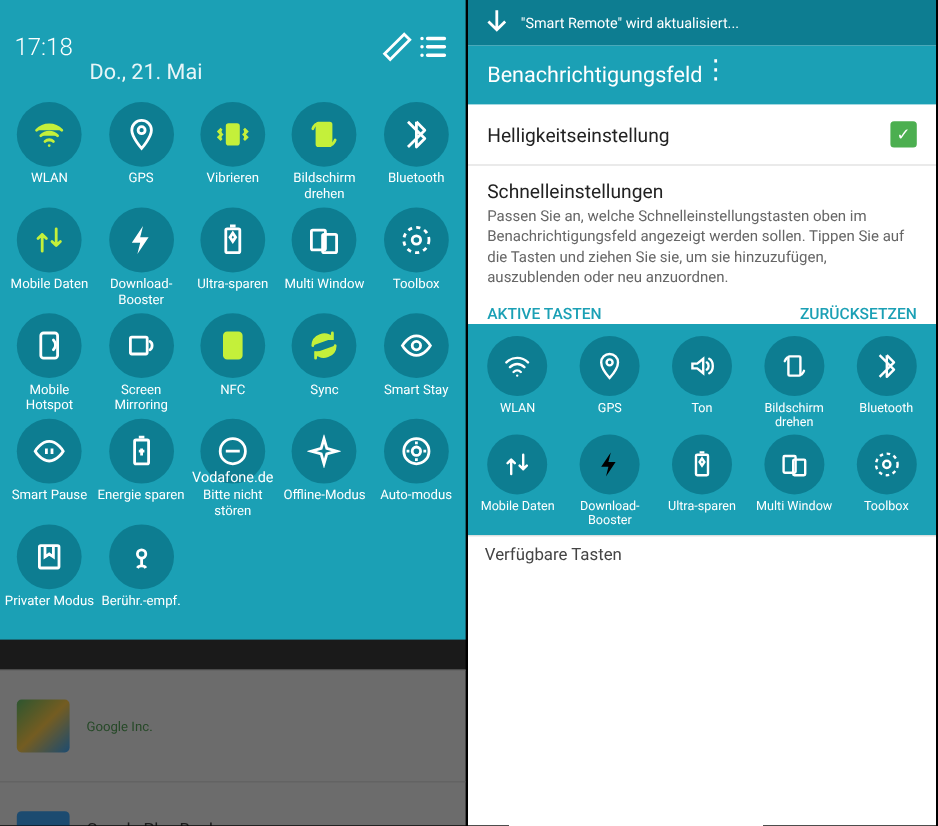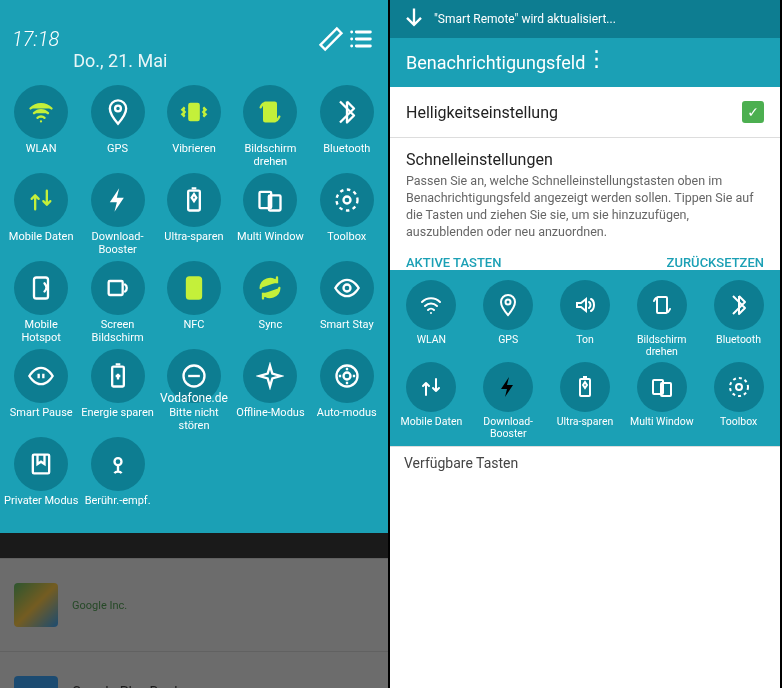--- a/index.html
+++ b/index.html
@@ -4,21 +4,21 @@
   <style>
     * { margin: 0; padding: 0; box-sizing: border-box; }
     body { font-family: -apple-system, Roboto, sans-serif; background: #000; width: 782px; height: 688px; display: flex; overflow: hidden; }
     .phone { height: 688px; position: relative; }
     .phone-left { width: 390px; background: #1a1a1a; border-right: 2px solid #000; }
     .phone-right { width: 390px; background: #fff; }
     
     
     .qs-panel { background: #1ba0b5; color: #fff; }
     .qs-statusbar { display: flex; align-items: center; padding: 6px 12px; font-size: 20px; }
-    .qs-time { font-weight: 300; font-style: italic; }
+    .qs-time { font-weight: 300; }
     .qs-date { font-size: 18px; margin-left: 14px; opacity: 0.9; flex: 1; margin-top: 44px; }
     .qs-edit, .qs-list { width: 30px; height: 30px; display: flex; align-items: center; justify-content: center; }
     .qs-grid { display: grid; grid-template-columns: repeat(5, 1fr); gap: 4px 2px; padding: 8px 4px 12px; }
     .qs-tile { display: flex; flex-direction: column; align-items: center; justify-content: flex-start; }
     .qs-circle { width: 54px; height: 54px; border-radius: 50%; background: #0d7d91; display: flex; align-items: center; justify-content: center; }
     .qs-circle.active svg { stroke: #c4f03a; fill: #c4f03a; }
     .qs-label { font-size: 11px; text-align: center; line-height: 1.15; margin-top: 4px; color: #fff; min-height: 26px; display:flex; align-items:flex-start; justify-content:center;}
     
     
     .left-bg { position: absolute; bottom: 0; left: 0; right: 0; height: 130px; background: #e8e8e8; opacity: 0.4; }
@@ -183,21 +183,21 @@
           </div>
           <div class="qs-label">Mobile Hotspot</div>
         </div>
         <div class="qs-tile">
           <div class="qs-circle">
             <svg viewBox="0 0 24 24">
               <rect x="4" y="6" width="12" height="12" rx="1"></rect>
               <path d="M18 9c2 1 2 5 0 6" stroke-linecap="round"></path>
             </svg>
           </div>
-          <div class="qs-label">Screen Bildschirm</div>
+          <div class="qs-label">Screen Mirroring</div>
         </div>
         <div class="qs-tile">
           <div class="qs-circle active">
             <svg viewBox="0 0 24 24">
               <rect x="6" y="3" width="12" height="18" rx="2"></rect>
               <path d="M15 11l2 2" stroke-linecap="round"></path>
             </svg>
           </div>
           <div class="qs-label">NFC</div>
         </div>

